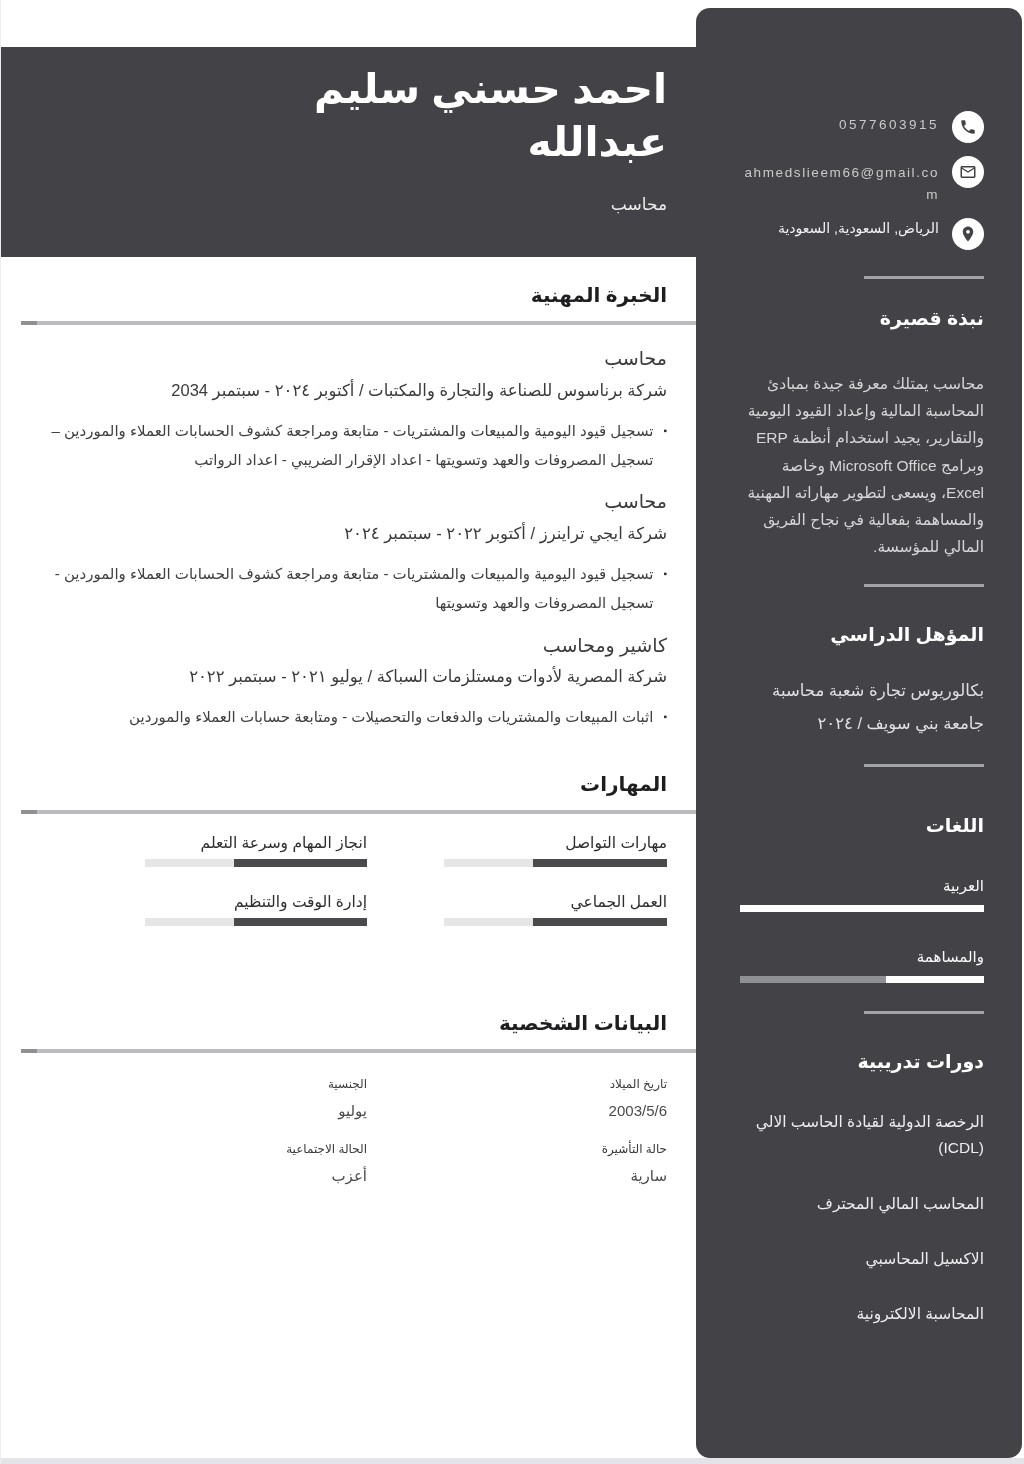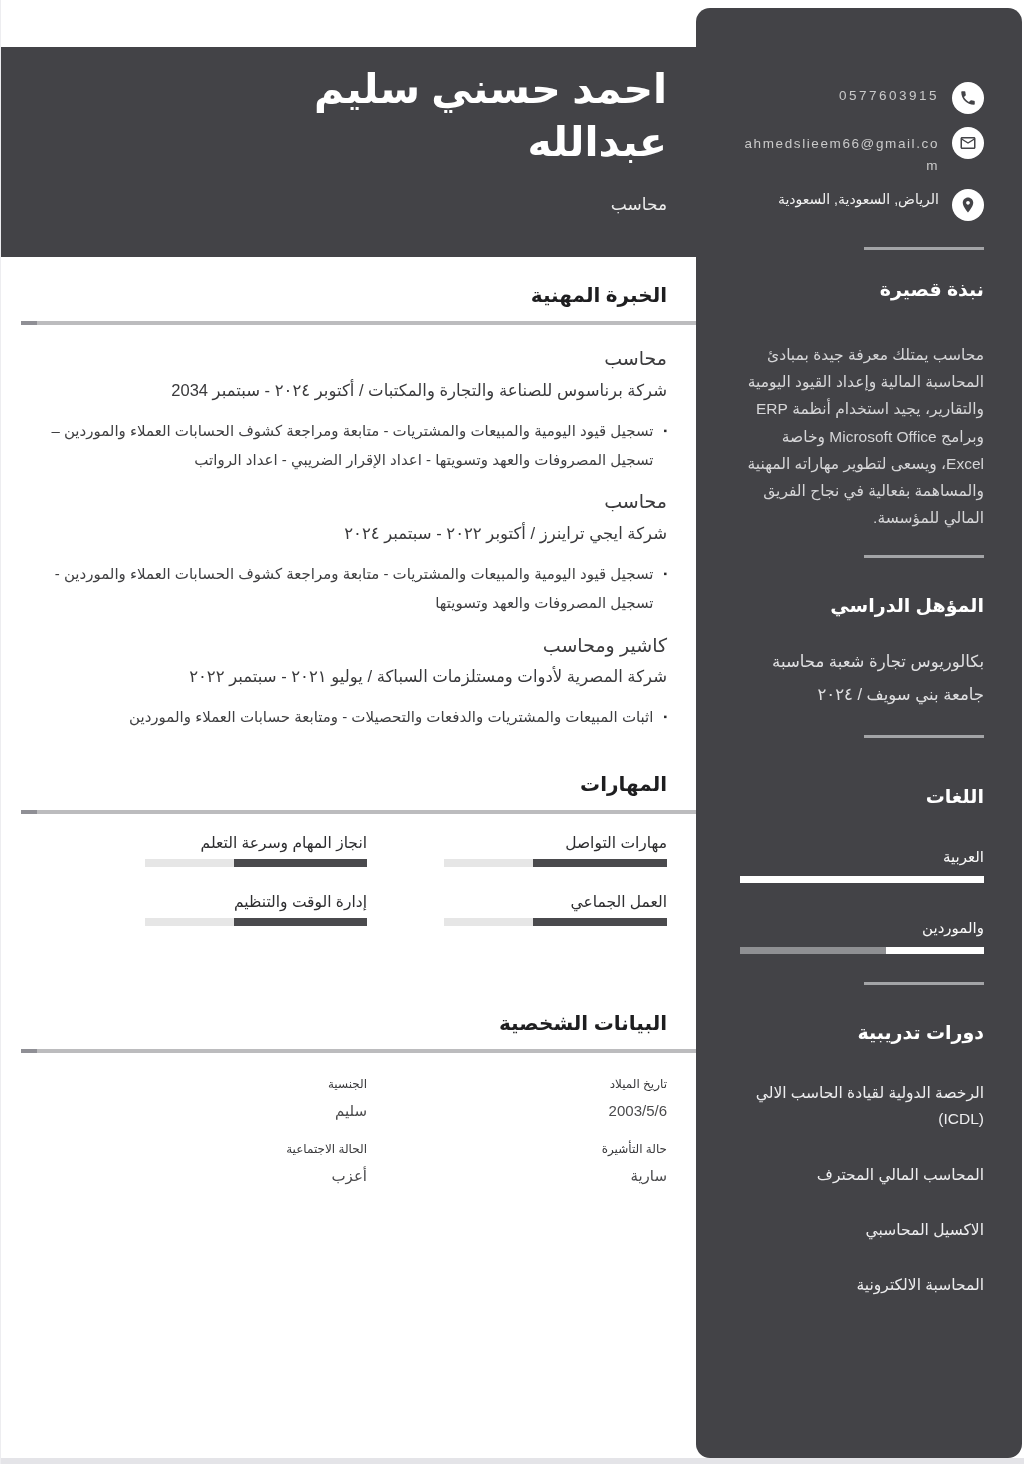--- a/index.html
+++ b/index.html
@@ -127,21 +127,21 @@
   
   .sidebar{
     position:absolute;
     left:auto;right:2px;top:8px;
     width:326px;height:1450px;
     background:var(--sidebar-bg);
     border-radius:14px;
     padding:0 38px 0 44px;
     color:#fff;
   }
-  .contact{margin-top:74px;}
+  .contact{margin-top:103px;}
   .contact-row{
     display:flex;
     align-items:flex-start;
     gap:13px;
     margin-bottom:13px;
   }
   .icon-circle{
     flex:0 0 auto;
     width:32px;height:32px;border-radius:50%;
     background:#ffffff;
@@ -285,21 +285,21 @@
       <h2 class="section-title" style="margin-top:85px">البيانات الشخصية</h2>
       <div class="rule"></div>
 
       <div class="two-col personal-grid">
         <div>
           <div class="personal-label">تاريخ الميلاد</div>
           <div class="personal-value">2003/5/6</div>
         </div>
         <div>
           <div class="personal-label">الجنسية</div>
-          <div class="personal-value">سليم</div>
+          <div class="personal-value">يوليو</div>
         </div>
         <div>
           <div class="personal-label">حالة التأشيرة</div>
           <div class="personal-value">سارية</div>
         </div>
         <div>
           <div class="personal-label">الحالة الاجتماعية</div>
           <div class="personal-value">أعزب</div>
         </div>
       </div>
@@ -352,21 +352,21 @@
 
     <h3 class="sb-title" style="margin-top:47px">اللغات</h3>
 
     <div class="lang-row first">
       <div class="lang-name">العربية</div>
       <div class="lang-bar">
           <div class="lang-fill" style="width: 100%;"></div>
         </div>
     </div>
     <div class="lang-row">
-      <div class="lang-name">والموردين</div>
+      <div class="lang-name">والمساهمة</div>
       <div class="lang-bar">
           <div class="lang-fill" style="width: 40%;"></div>
         </div>
     </div>
 
     <div class="sb-divider" style="margin-top:28px"></div>
 
     <h3 class="sb-title" style="margin-top:36px">دورات تدريبية</h3>
 
     <div class="courses">

